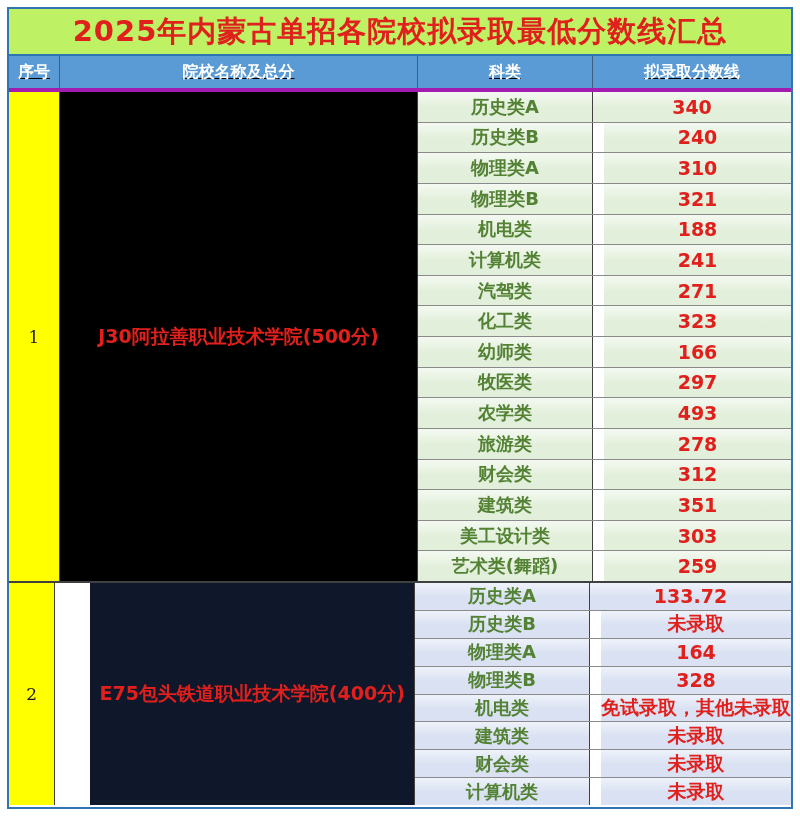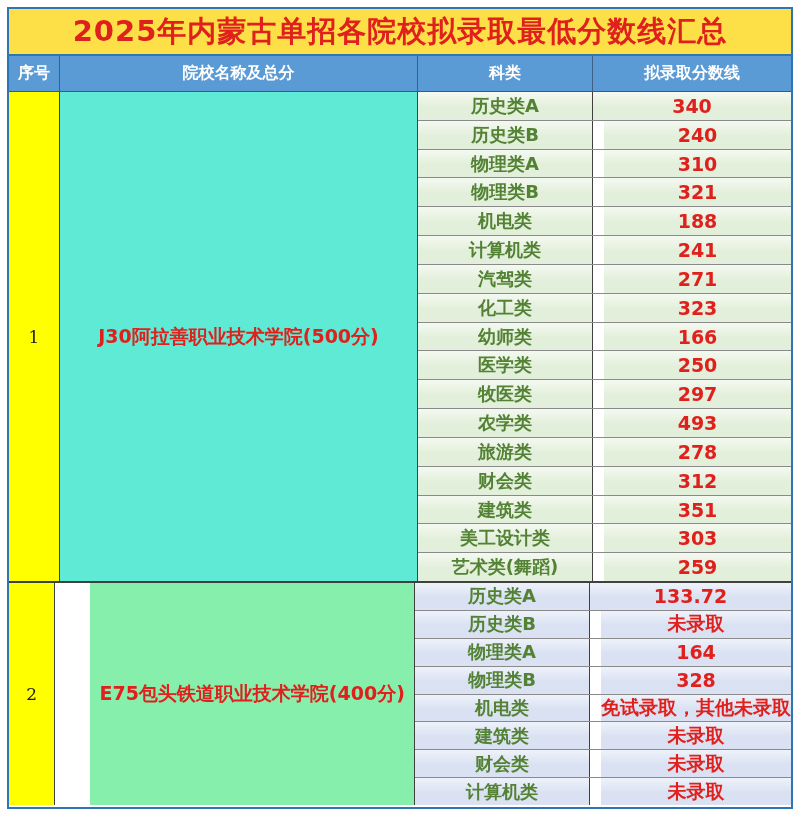--- a/index.html
+++ b/index.html
@@ -23,36 +23,37 @@
     background: #ffffff;
   }
 
   
   .title-bar {
     height: 47px;
     border-bottom: 2px solid #2E75B6;
     display: flex;
     align-items: center;
     justify-content: center;
-    background: #fde047;
+    background: #bef264;
   }
   .title-text {
     color: #E0201C;
     font-size: 29px;
     font-weight: bold;
     letter-spacing: 1px;
     white-space: nowrap;
   }
 
   
   .header-row {
     height: 36px;
     display: flex;
     background: #5B9BD5;
-    border-bottom: 1px solid #a21caf;
+    border-bottom: 4px solid #a21caf;
+    text-decoration: underline;
   }
   .hcell {
     display: flex;
     align-items: center;
     justify-content: center;
     color: #ffffff;
     font-size: 16px;
     font-weight: bold;
     border-right: 1px solid #3c5f82;
   }
@@ -114,26 +115,26 @@
     display: flex;
     align-items: center;
     justify-content: center;
     color: #E0201C;
     font-size: 19px;
     font-weight: 600;
     white-space: nowrap;
   }
 
   
-  .section.green .col-school { background: #5eead4; }
+  .section.green .col-school { background: #000000; }
   .section.green .cat-cell,
   .section.green .score-cell {
     background: linear-gradient(180deg, #f4f9f1 0%, #e2efda 55%);
   }
-  .section.blue .col-school { background: #86efac; margin-left: 35px; }
+  .section.blue .col-school { background: #0f172a; margin-left: 35px; }
   .section.blue .cat-cell,
   .section.blue .score-cell {
     background: linear-gradient(180deg, #eef2fa 0%, #d9e1f2 55%);
   }
 </style>
 </head>
 <body>
 
 <div class="frame">
 
@@ -191,24 +192,20 @@
   <div class="row">
     <div class="cat-cell">化工类</div>
     <div class="score-cell">323</div>
   </div>
 
   <div class="row">
     <div class="cat-cell">幼师类</div>
     <div class="score-cell">166</div>
   </div>
 
-  <div class="row">
-    <div class="cat-cell">医学类</div>
-    <div class="score-cell">250</div>
-  </div>
 
   <div class="row">
     <div class="cat-cell">牧医类</div>
     <div class="score-cell">297</div>
   </div>
 
   <div class="row">
     <div class="cat-cell">农学类</div>
     <div class="score-cell">493</div>
   </div>

